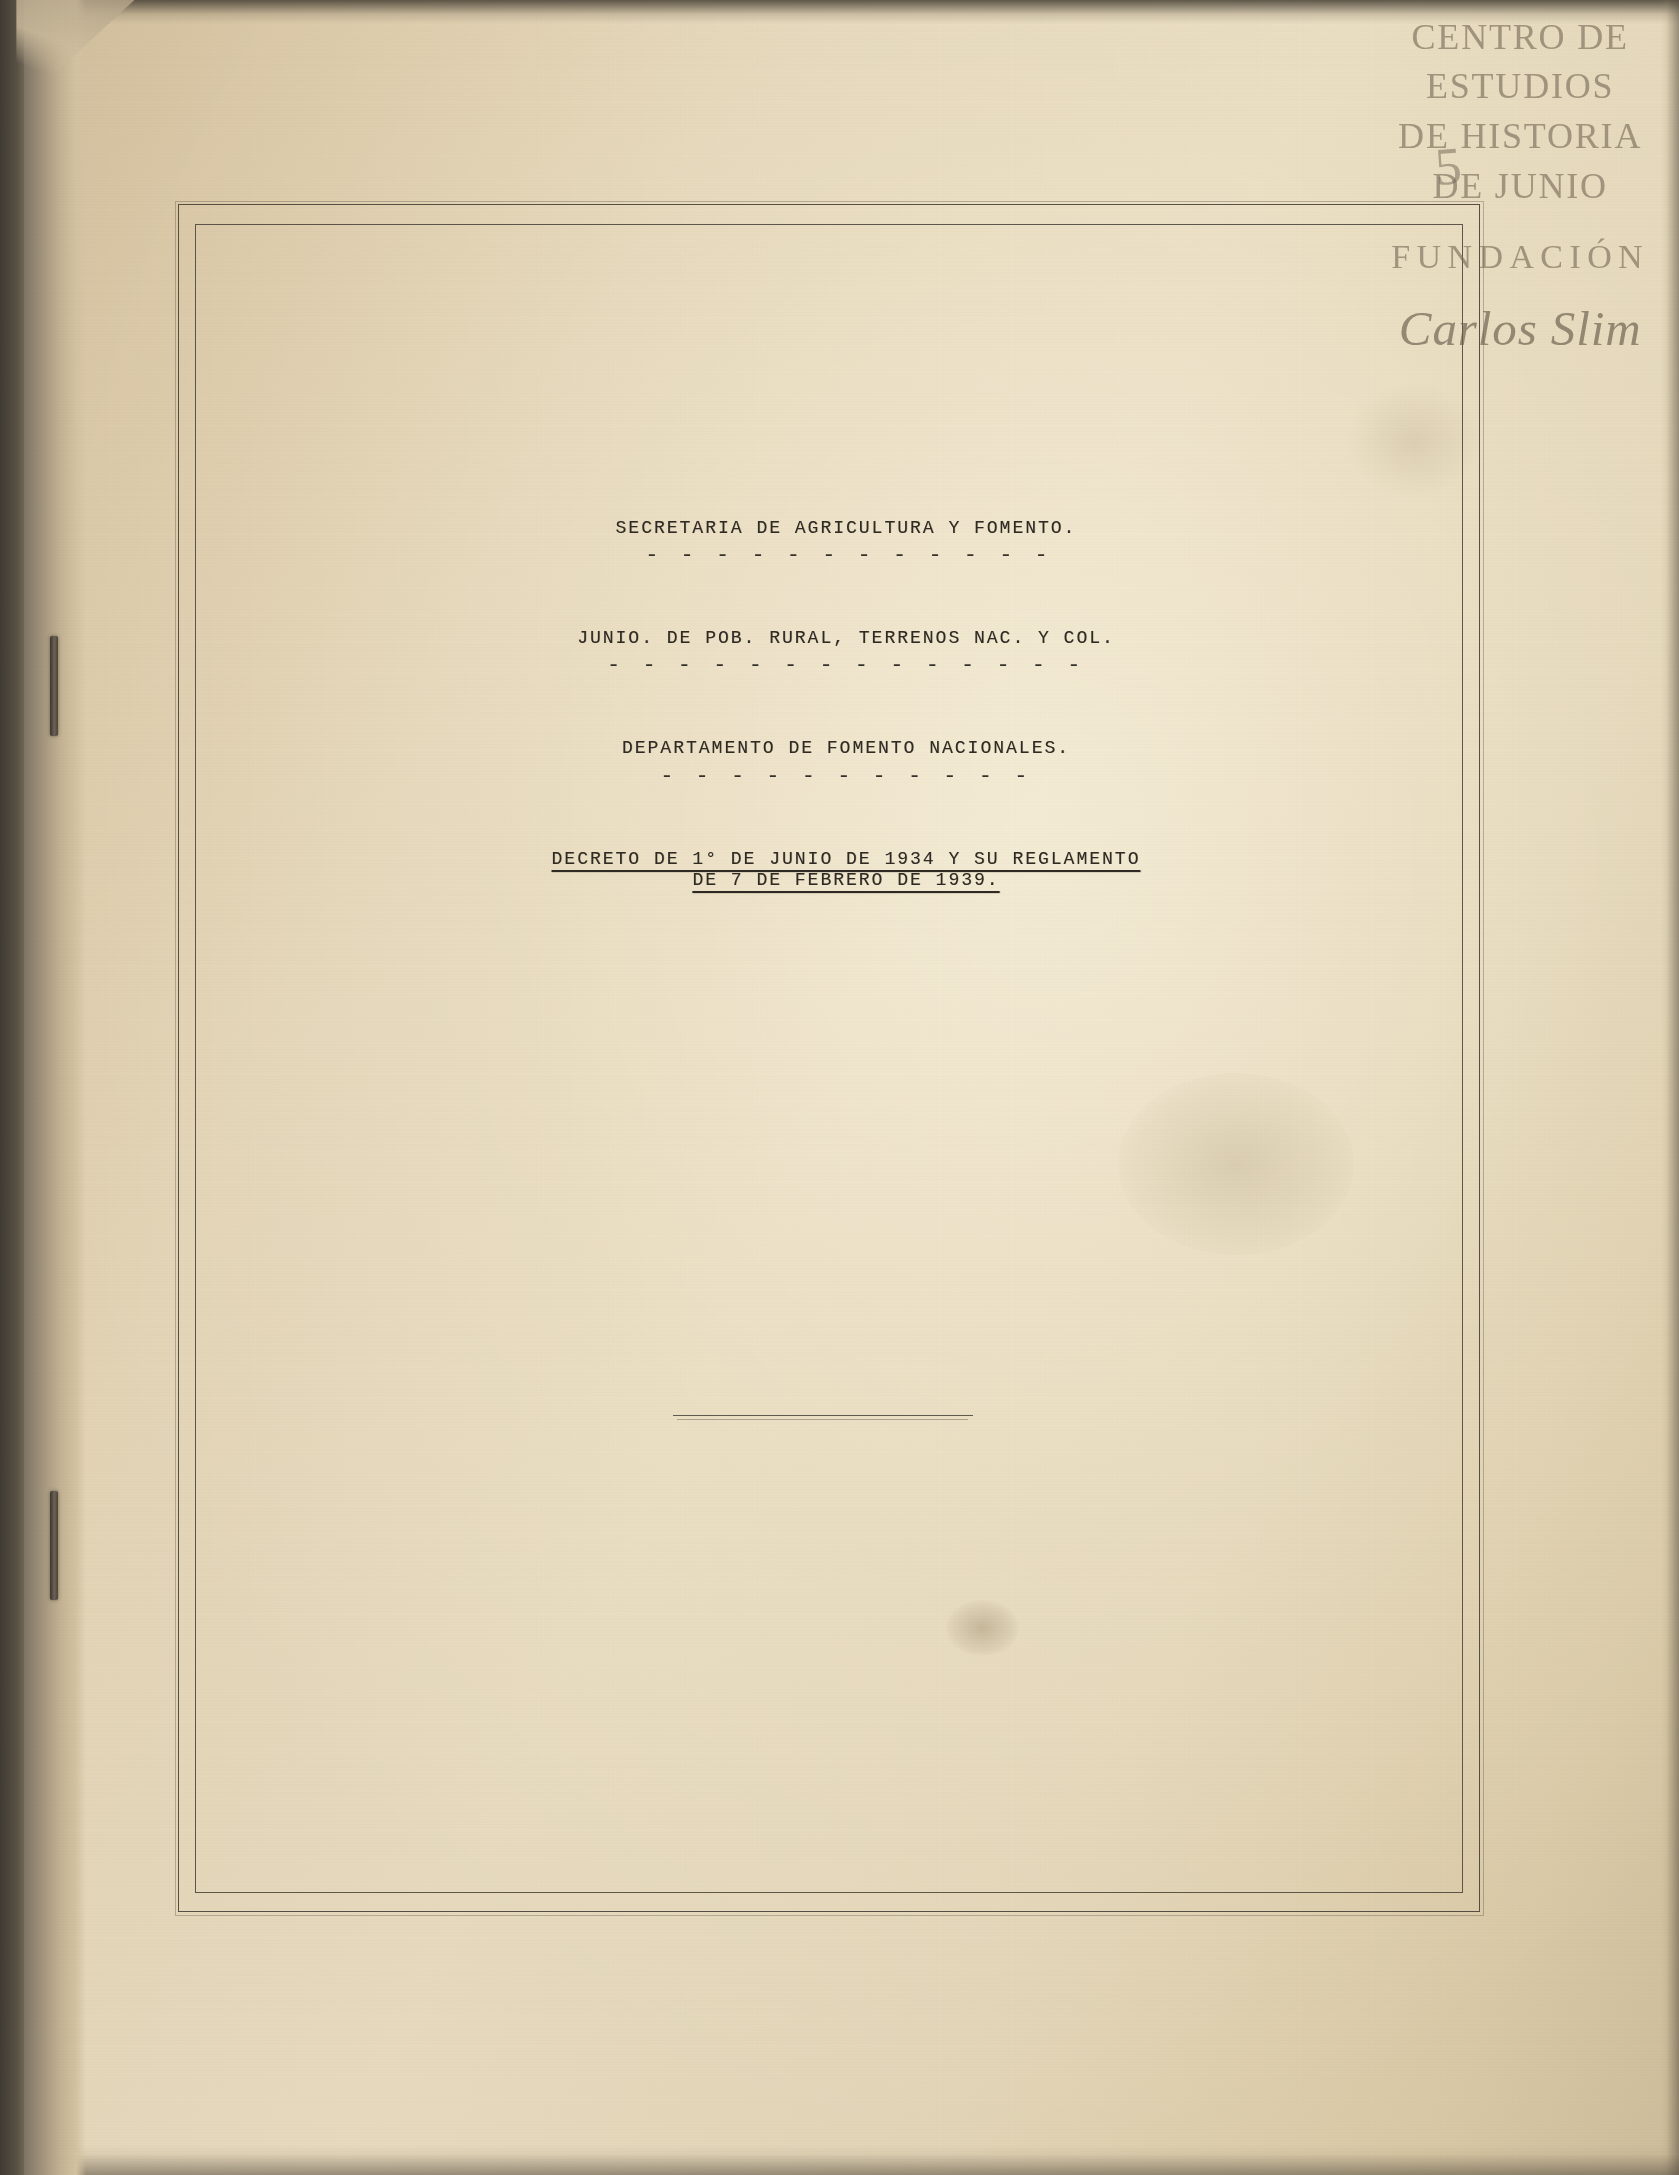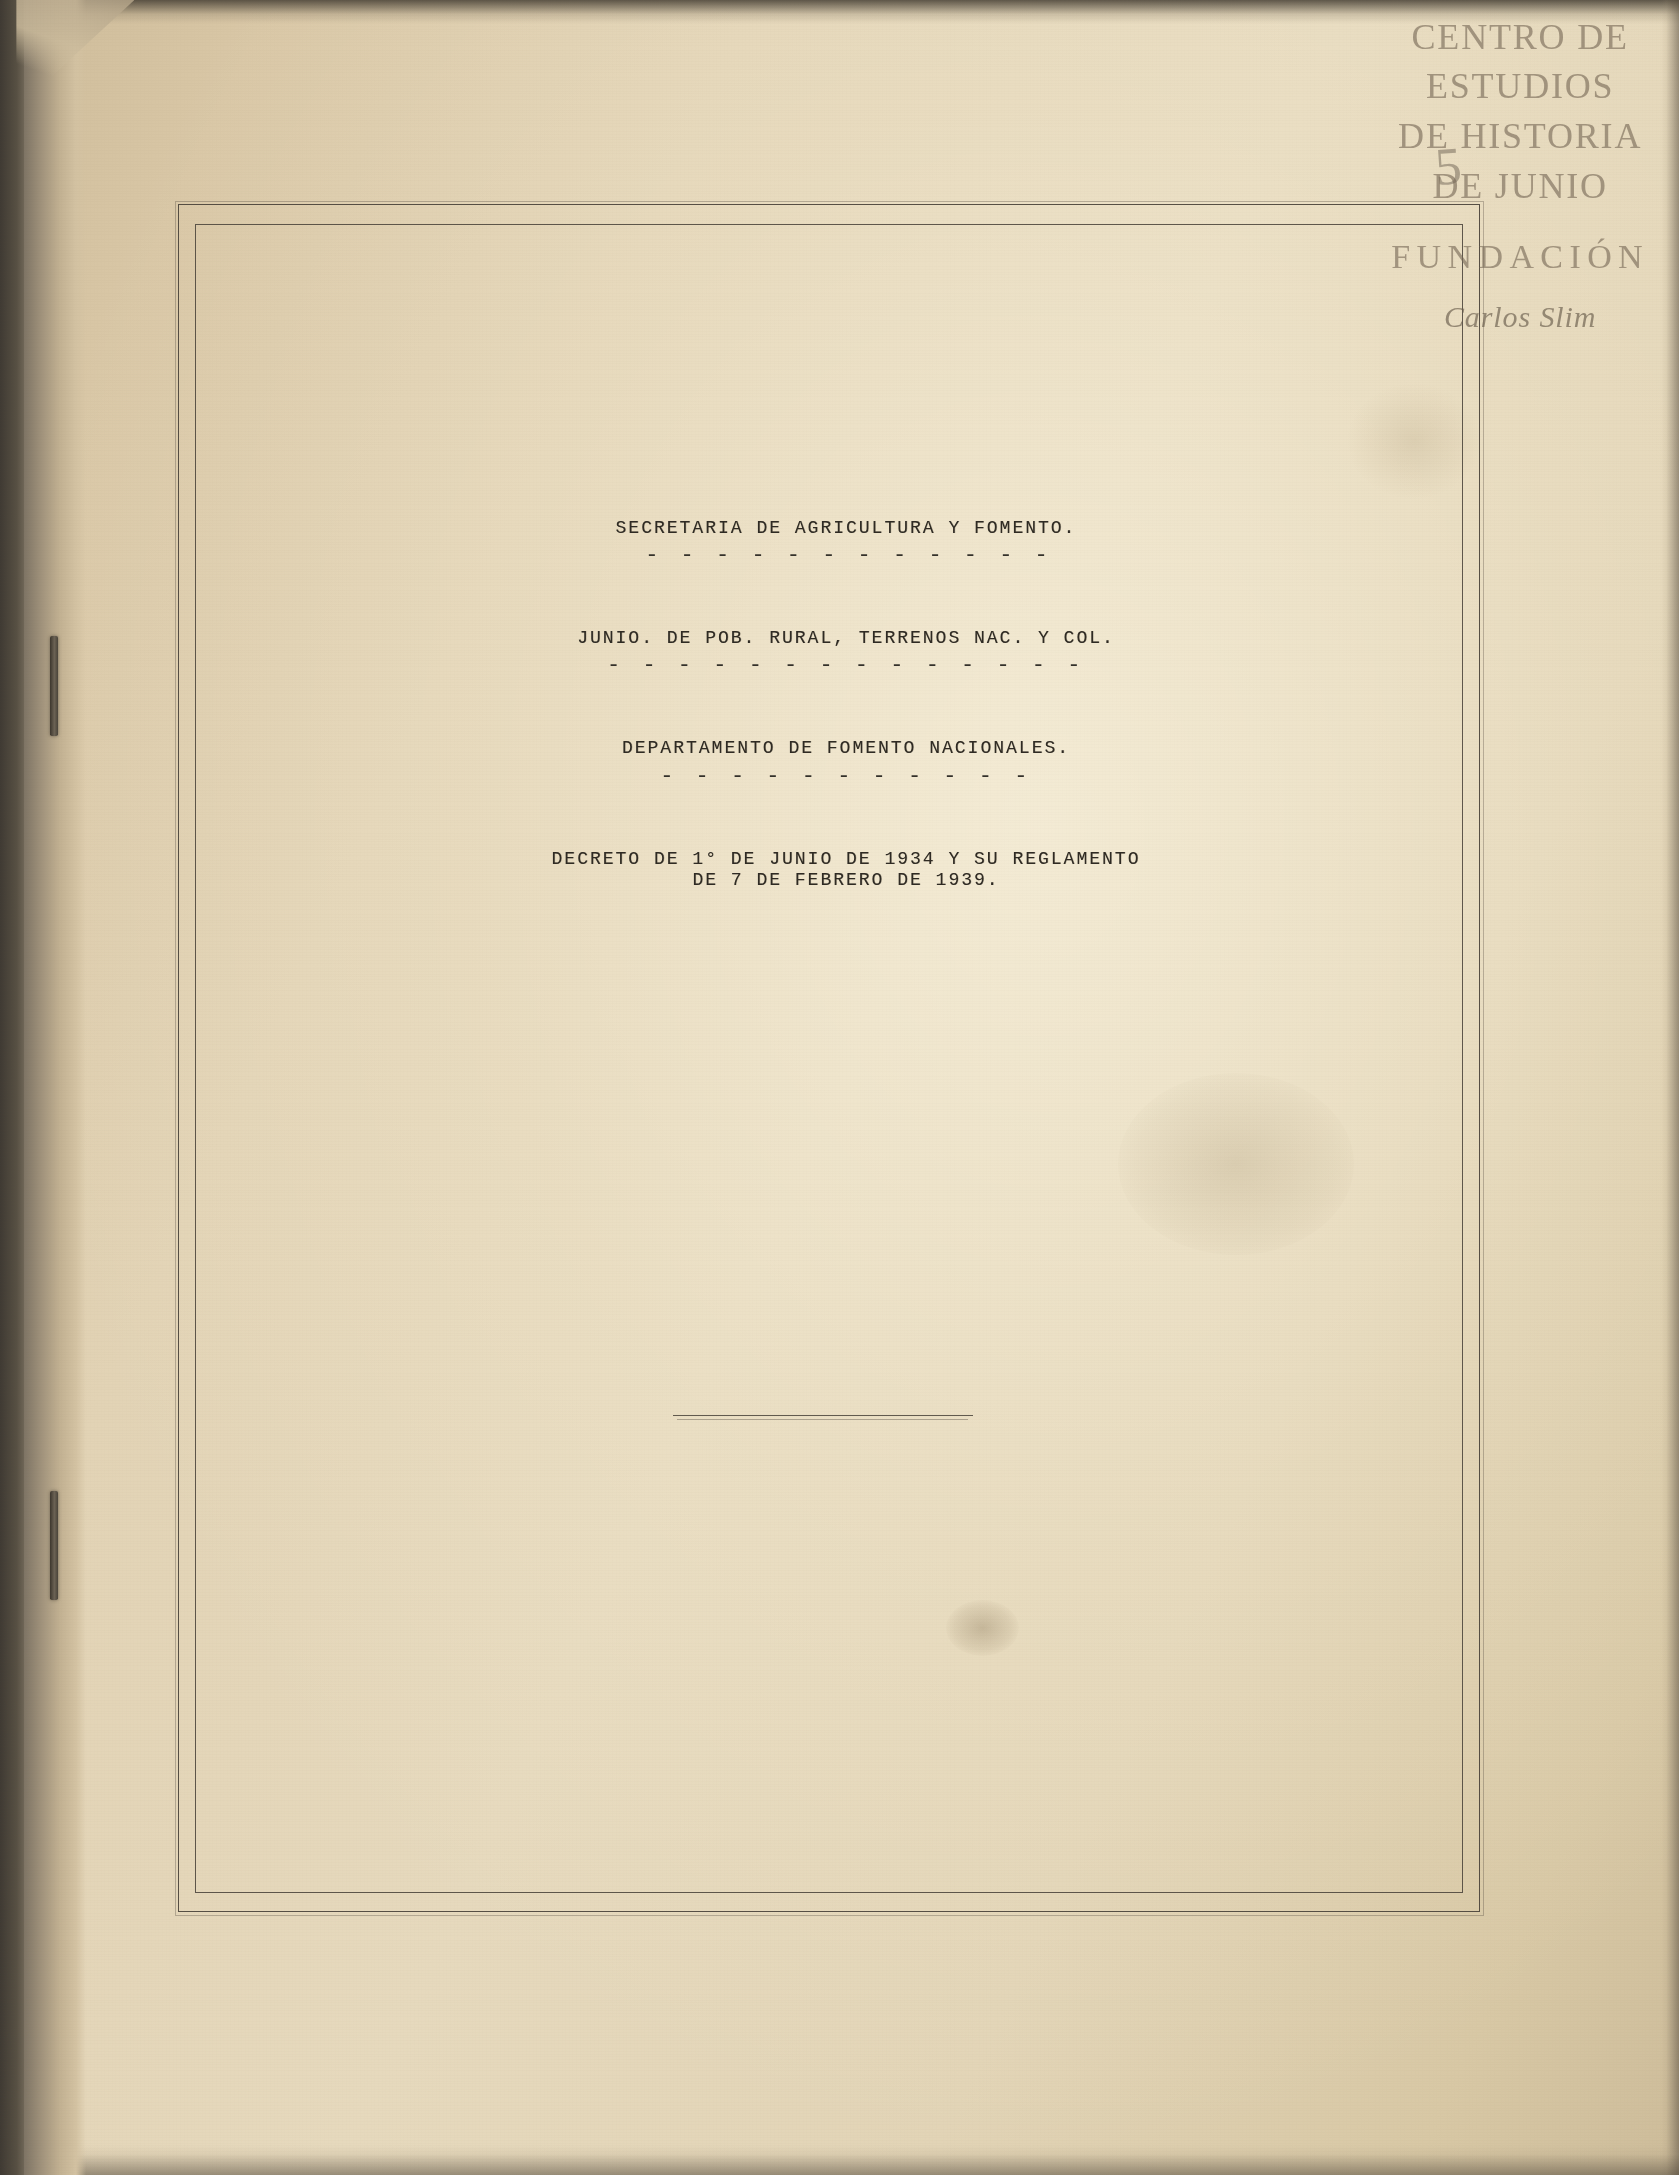--- a/index.html
+++ b/index.html
@@ -137,20 +137,21 @@
     text-align: center;
     font-size: 22px;
     letter-spacing: 4.5px;
     color: #33302a;
     margin: 0 0 60px 0;
   }
   .dash-offset-1 { padding-left: 5.5px; }
   .dash-offset-2 { padding-left: 0px; }
   .dash-offset-3 { padding-left: 0px; }
   .underlined {
+    text-decoration: underline;
     text-underline-offset: 5.5px;
     text-decoration-thickness: 1.8px;
   }
   #title-line1 { margin-top: 14.5px; }
   #title-line2 { }
 
   
   #bottom-rule {
     position: absolute;
     left: 673px; top: 1415px;
@@ -187,21 +188,21 @@
   }
   #watermark .wm-found {
     font-size: 34px;
     letter-spacing: 6.4px;
     margin-top: 27px;
     white-space: nowrap;
   }
   #watermark .wm-sig {
     font-family: "Liberation Serif", "DejaVu Serif", serif;
     font-style: italic;
-    font-size: 30px;
+    font-size: 49px;
     margin-top: 23.6px;
     letter-spacing: 0.9px;
     color: rgba(105,92,76,0.66);
     white-space: nowrap;
   }
   
   #pencil-num {
     position: absolute;
     right: 218px;
     top: 136px;

